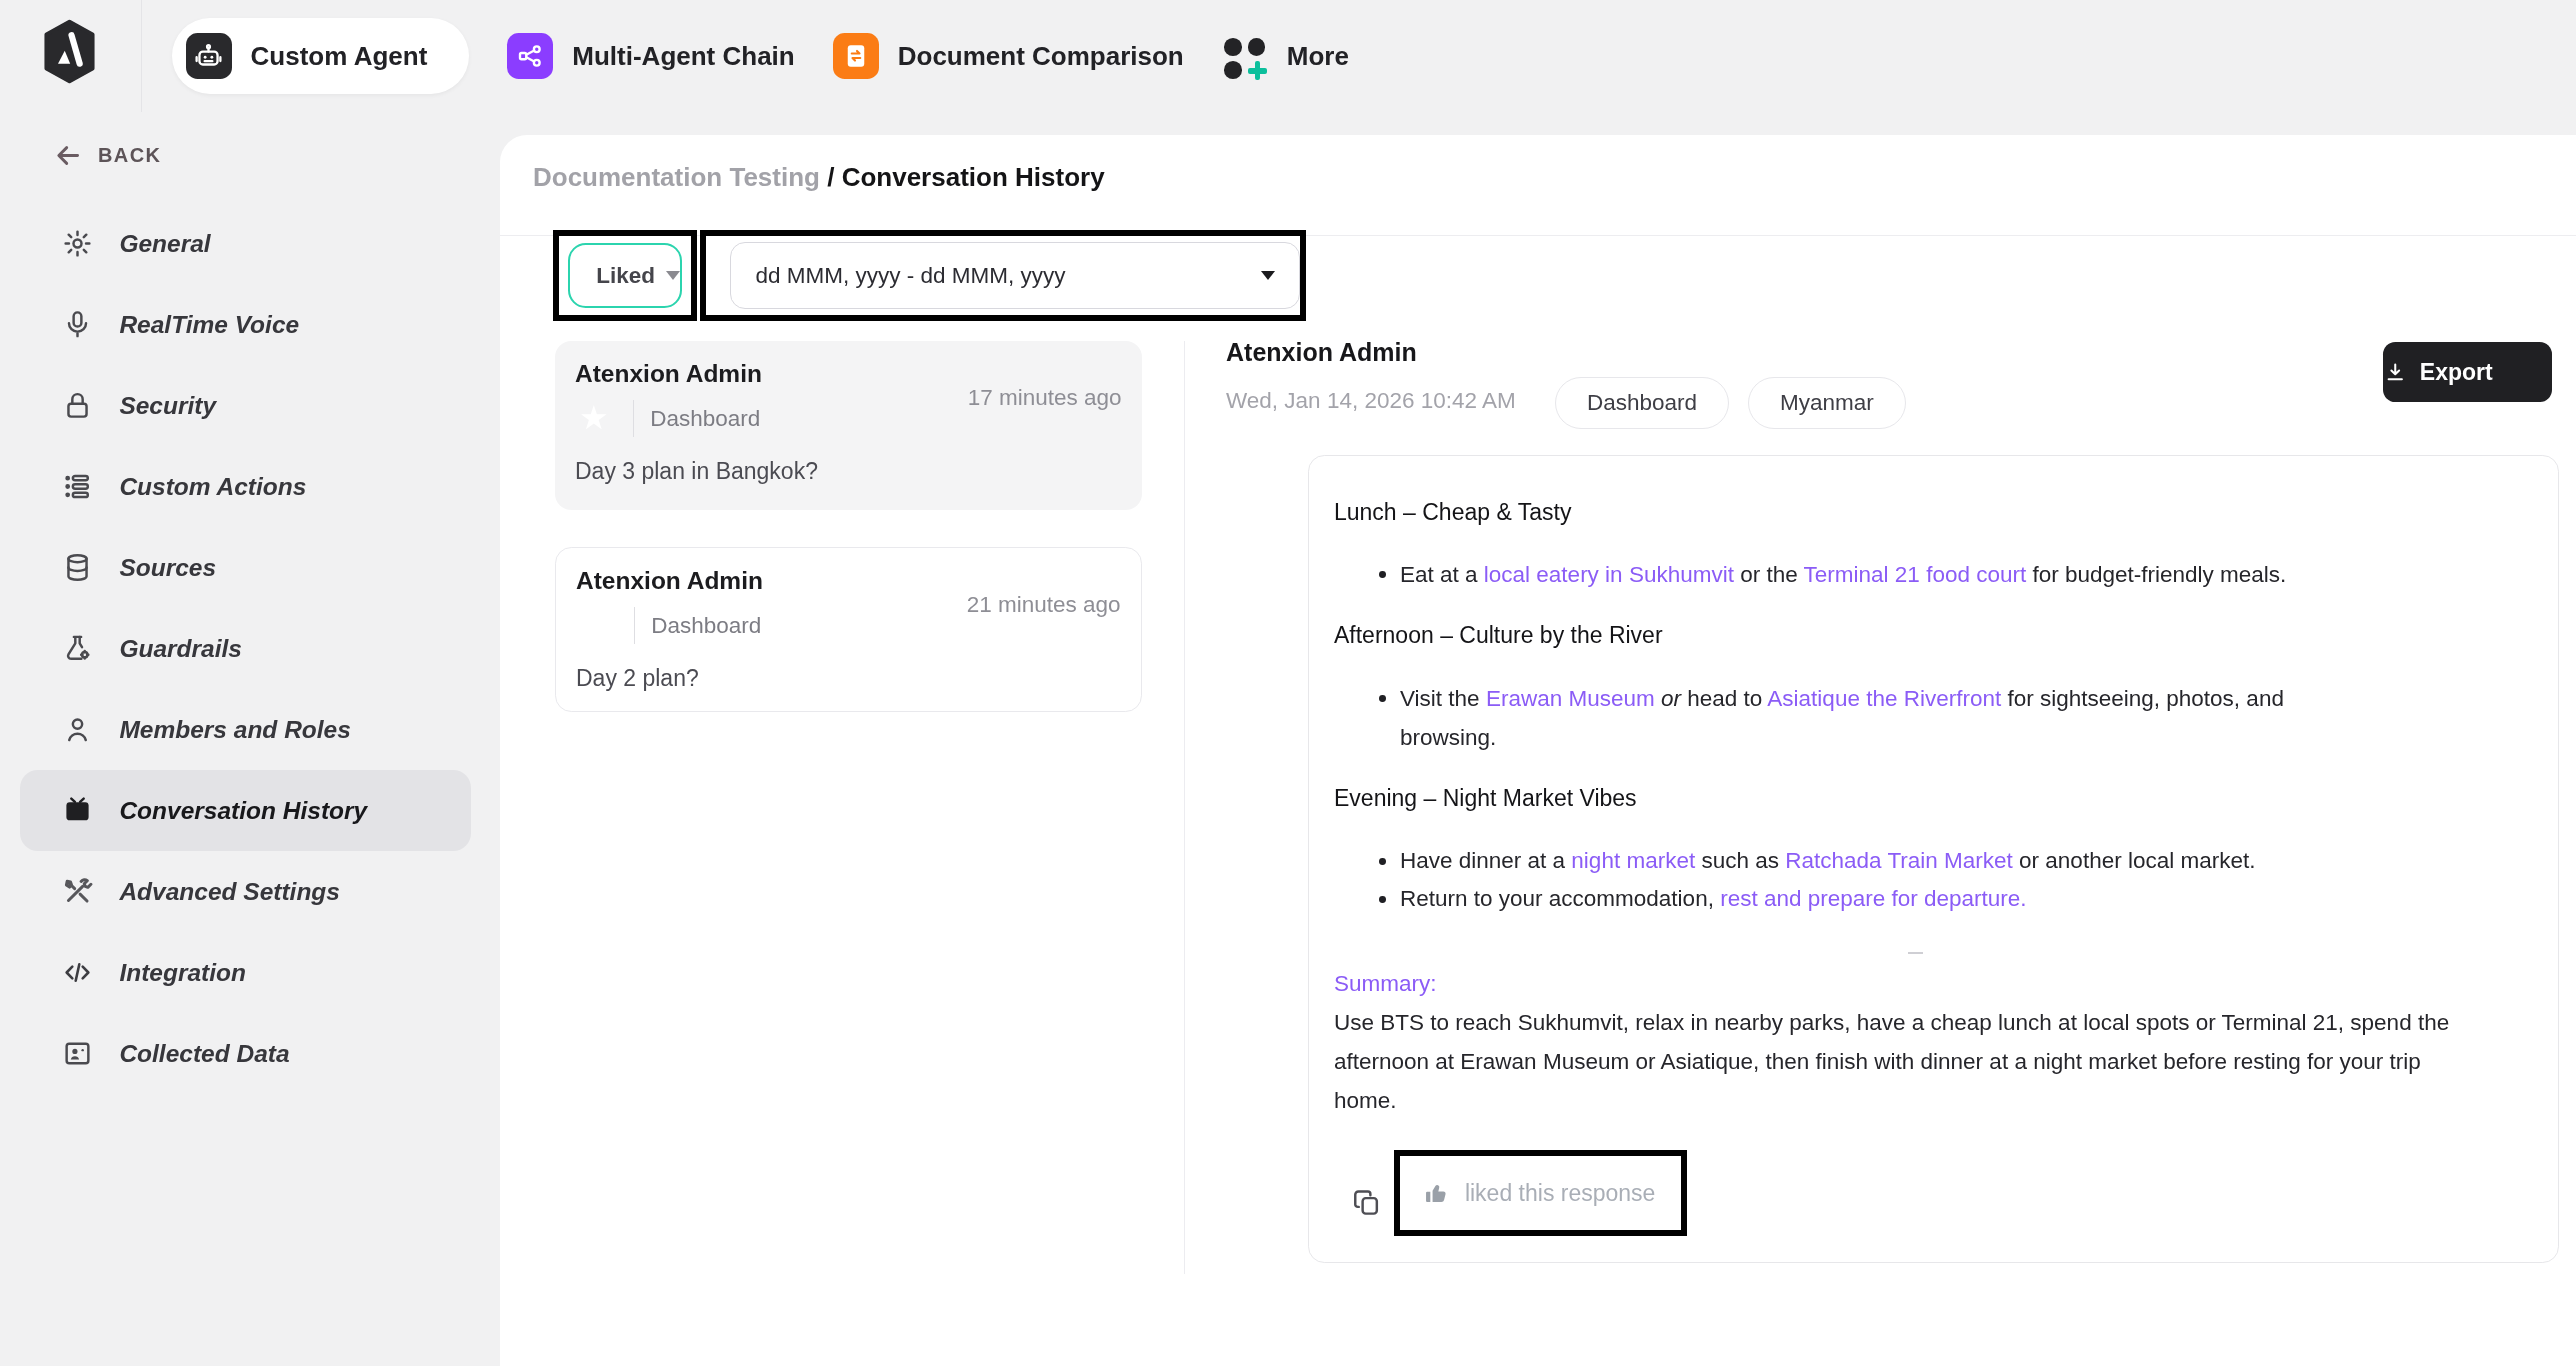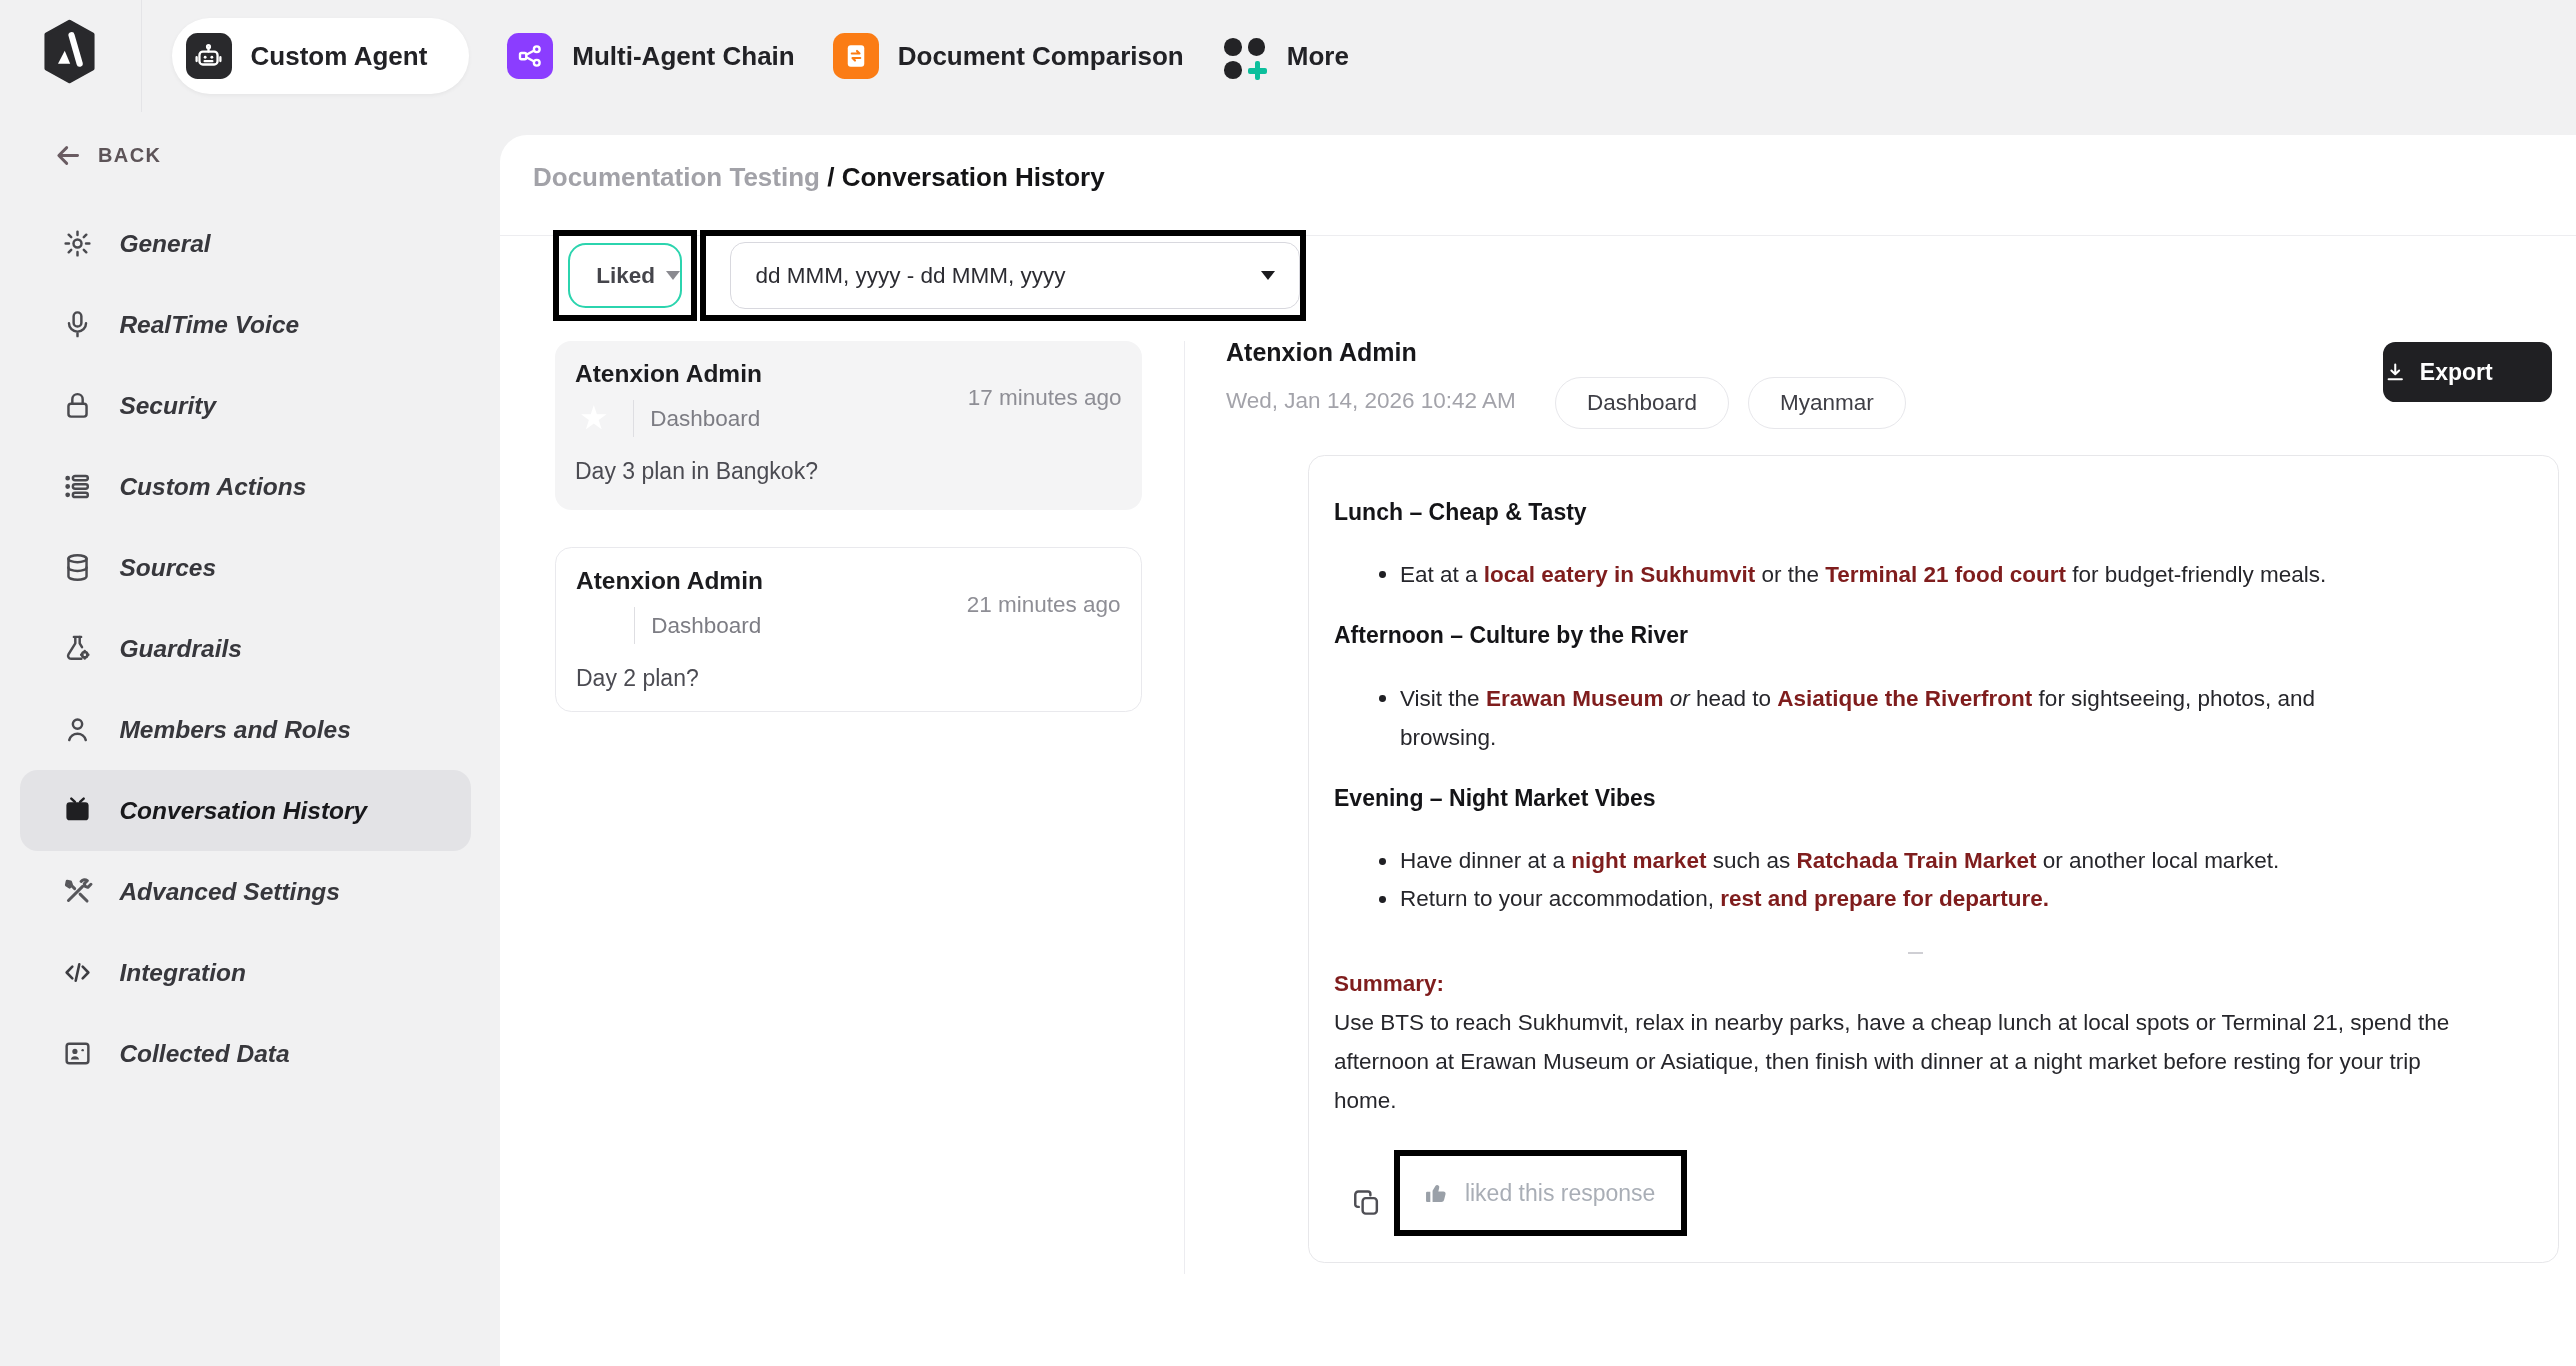--- a/index.html
+++ b/index.html
@@ -82,22 +82,22 @@
   .d-date { position:absolute; left:726px; top:253px; font-size:22.5px; color:#a3a3aa; }
   .d-tags { position:absolute; left:1055px; top:242px; display:flex; gap:19px; }
   .tag { height:52px; padding:0 31px; border:1.4px solid #e7e7eb; border-radius:27px; background:#fff;
     display:flex; align-items:center; font-size:22.5px; color:#3e3e45; white-space:nowrap; }
   .export-btn { position:absolute; left:1883px; top:207px; width:169px; height:60px; background:#202023; border-radius:12.3px;
     display:flex; align-items:center; gap:12.3px; color:#fff; font-size:23px; font-weight:600; }
 
   
   .msg-panel { position:absolute; left:808px; top:320px; width:1251px; height:808px; border:1.4px solid #e7e7ea; border-radius:16.3px; }
   .msg-content { position:absolute; left:0; top:0; right:0; padding:37px 48px 0 25px; font-size:22.5px; color:#26262b; }
-  .mh { font-size:23px; font-weight:700; color:#141417; line-height:39px; }
-  .msg-content b { font-weight:700; color:#7f1d1d; }
+  .mh { font-size:23px; font-weight:400; color:#141417; line-height:39px; }
+  .msg-content b { font-weight:400; color:#8b5cf6; }
   .msg-content i { font-style:italic; }
   .mul { list-style:none; }
   .mul li { position:relative; padding-left:66px; line-height:39px; max-width:1021px; }
   .mul li::before { content:""; position:absolute; left:45px; top:16.3px; width:6.8px; height:6.8px; border-radius:50%; background:#202024; }
   .mul.tight li { line-height:38px; }
   .m-b1 { margin-top:22.5px; } .m-h2 { margin-top:22px; } .m-b2 { margin-top:24.5px; }
   .m-h3 { margin-top:22px; } .m-b3 { margin-top:24px; }
   .tick { margin:34px 0 0 574px; width:15px; height:2px; background:#cfcfd4; }
   .m-sum { margin-top:10.2px; line-height:39px; max-width:1120px; }
   .m-sum .sum-label { display:block; }

